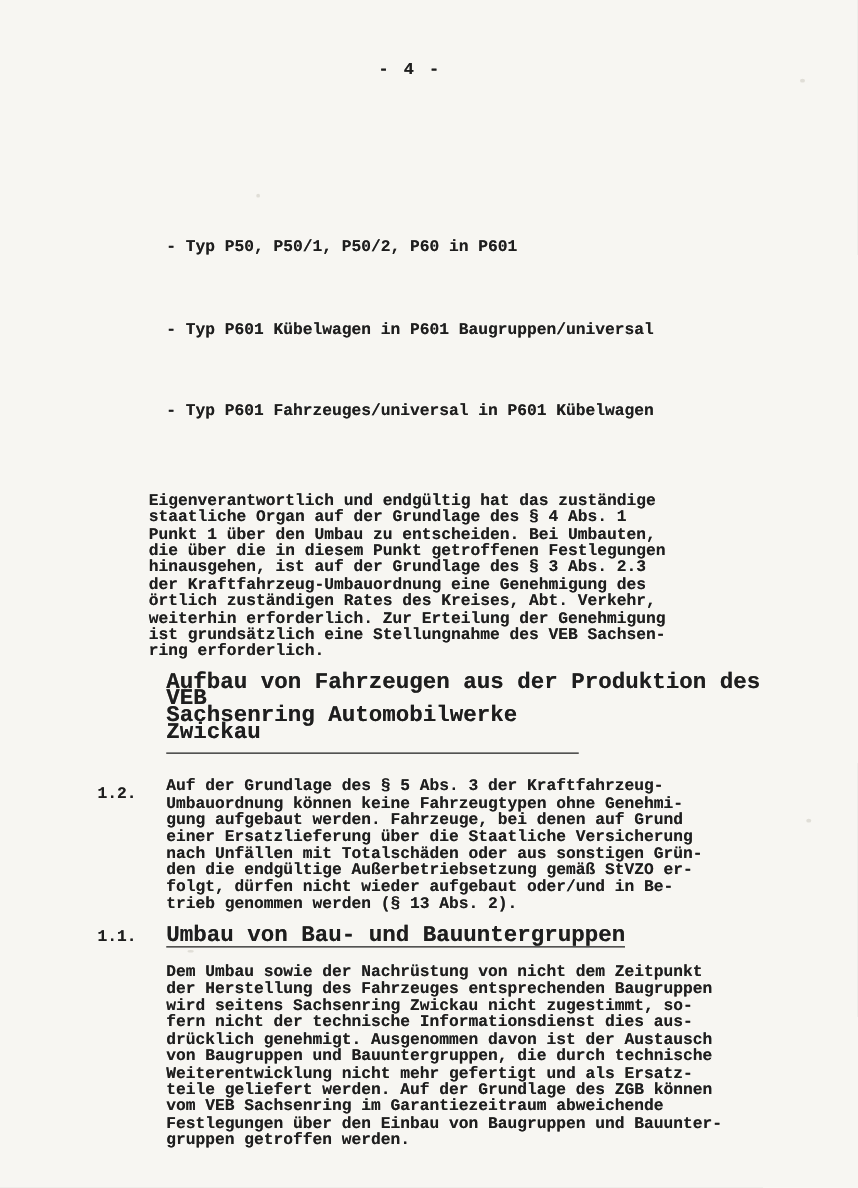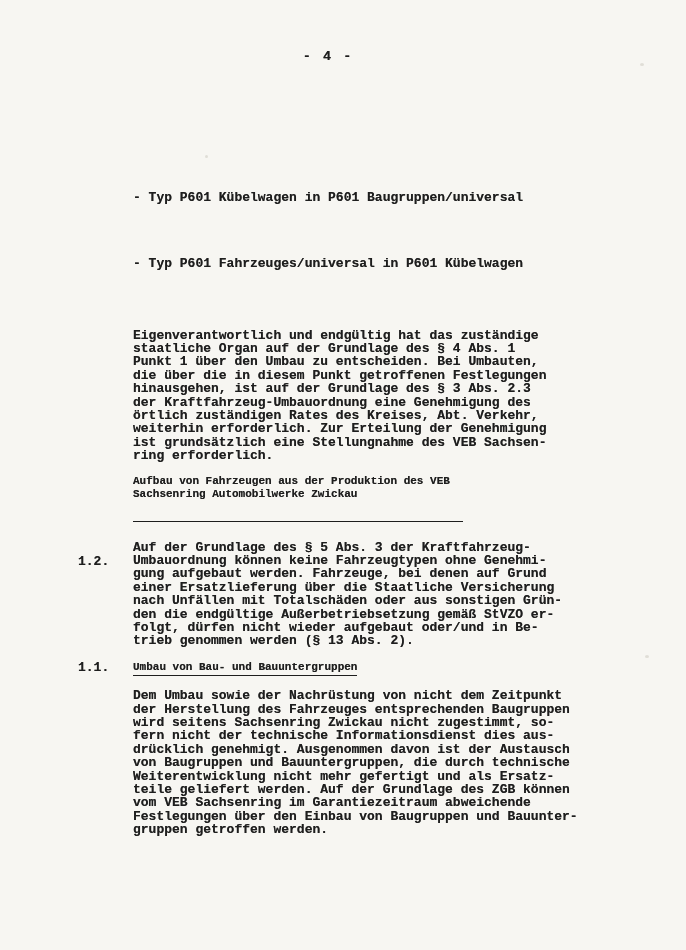--- a/index.html
+++ b/index.html
@@ -42,73 +42,74 @@
     white-space: pre;
   }
   .para {
     margin: 0;
     font-size: 13px;
     line-height: 13.4px;
     white-space: pre-line;
   }
   .intro {
     margin-top: 11px;
-    margin-left: 55px;
+    margin-left: 41px;
   }
   .section {
     display: flex;
     align-items: flex-start;
   }
   .sec-12 { margin-top: 12px; align-items: center; }
   .sec-13 { margin-top: 13px; }
   .sec-num {
     flex: 0 0 55px;
     font-size: 13px;
     line-height: 13.4px;
   }
   .sec-body {
     flex: 1 1 auto;
     min-width: 0;
   }
   .sec-heading {
     margin: 0;
-    font-size: 11px;
+    font-size: 18px;
     font-weight: bold;
     line-height: 13.4px;
   }
   .u {
     display: inline-block;
     border-bottom: 1.6px solid #1e1e1e;
     padding-bottom: 1px;
   }
   .u-wide {
     display: inline-block;
     width: 330px;
     border-bottom: 1.6px solid #1e1e1e;
-    padding-bottom: 19px;
+    padding-bottom: 9px;
   }
   .sec-body .para { margin-top: 19px; }
   .sec-13 .sec-body .para { margin-top: 13px; }
   
   .speck {
     position: absolute;
     border-radius: 50%;
     background: rgba(120,115,95,0.18);
   }
 </style>
 </head>
 <body>
 
 <div class="page">
 
   <div class="page-number">- 4 -</div>
 
   <div class="content">
 
     <ul class="type-list">
+      <li>- Typ P50, P50/1, P50/2, P60 in P601</li>
       <li>- Typ P601 Kübelwagen in P601 Baugruppen/universal</li>
       <li>- Typ P601 Fahrzeuges/universal in P601 Kübelwagen</li>
     </ul>
 
     <p class="para intro">Eigenverantwortlich und endgültig hat das zuständige
 staatliche Organ auf der Grundlage des § 4 Abs. 1
 Punkt 1 über den Umbau zu entscheiden. Bei Umbauten,
 die über die in diesem Punkt getroffenen Festlegungen
 hinausgehen, ist auf der Grundlage des § 3 Abs. 2.3
 der Kraftfahrzeug-Umbauordnung eine Genehmigung des

